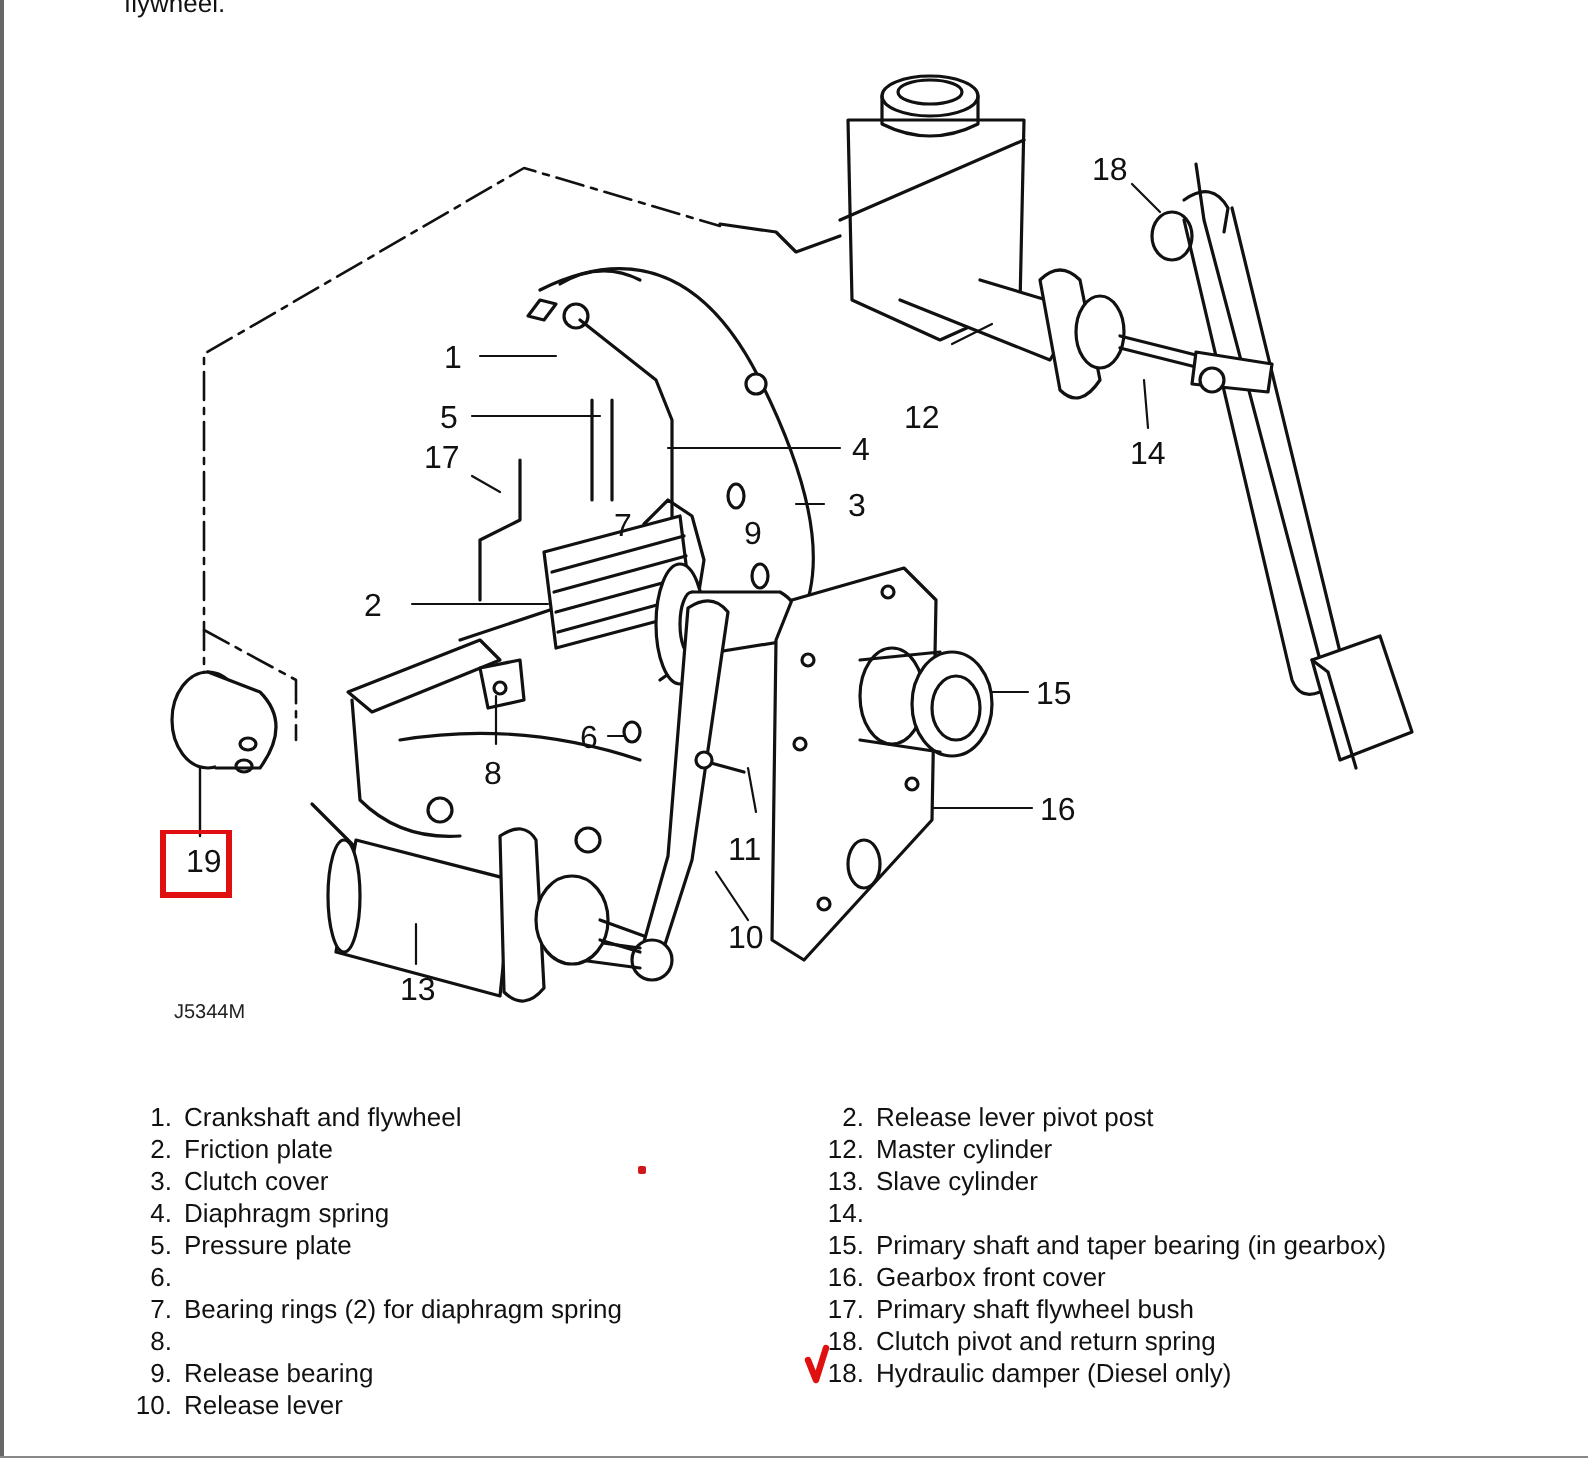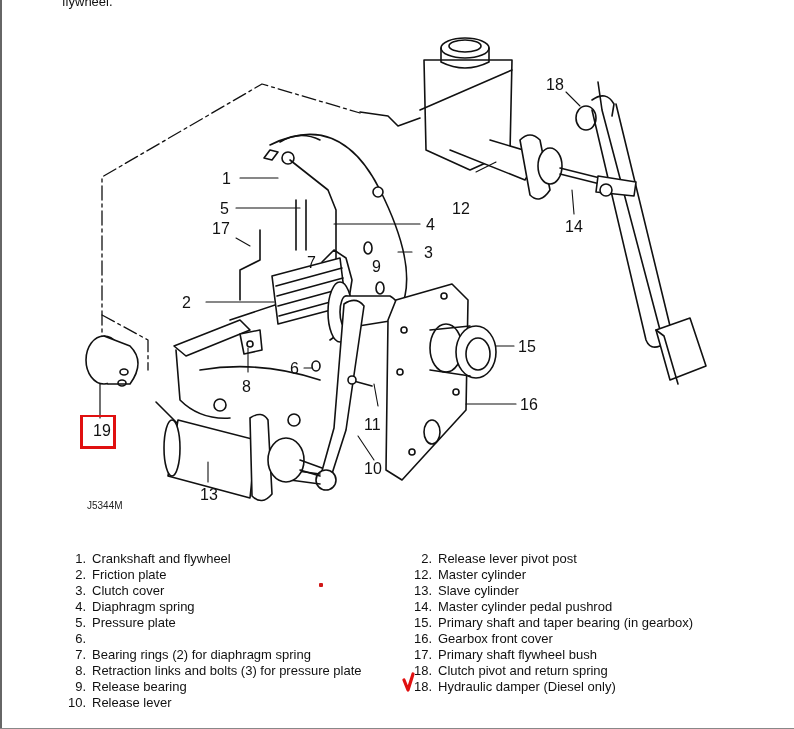--- a/index.html
+++ b/index.html
@@ -205,21 +205,20 @@
     </div>
   <div class="row">
       <span class="num">6.</span>
     </div>
   <div class="row">
       <span class="num">7.</span>
       <span>Bearing rings (2) for diaphragm spring</span>
     </div>
   <div class="row">
       <span class="num">8.</span>
-      <span>Retraction links and bolts (3) for pressure plate</span>
     </div>
   <div class="row">
       <span class="num">9.</span>
       <span>Release bearing</span>
     </div>
   <div class="row">
       <span class="num">10.</span>
       <span>Release lever</span>
     </div>
 </div>
@@ -232,21 +231,20 @@
   <div class="row">
       <span class="num">12.</span>
       <span>Master cylinder</span>
     </div>
   <div class="row">
       <span class="num">13.</span>
       <span>Slave cylinder</span>
     </div>
   <div class="row">
       <span class="num">14.</span>
-      <span>Master cylinder pedal pushrod</span>
     </div>
   <div class="row">
       <span class="num">15.</span>
       <span>Primary shaft and taper bearing (in gearbox)</span>
     </div>
   <div class="row">
       <span class="num">16.</span>
       <span>Gearbox front cover</span>
     </div>
   <div class="row">

